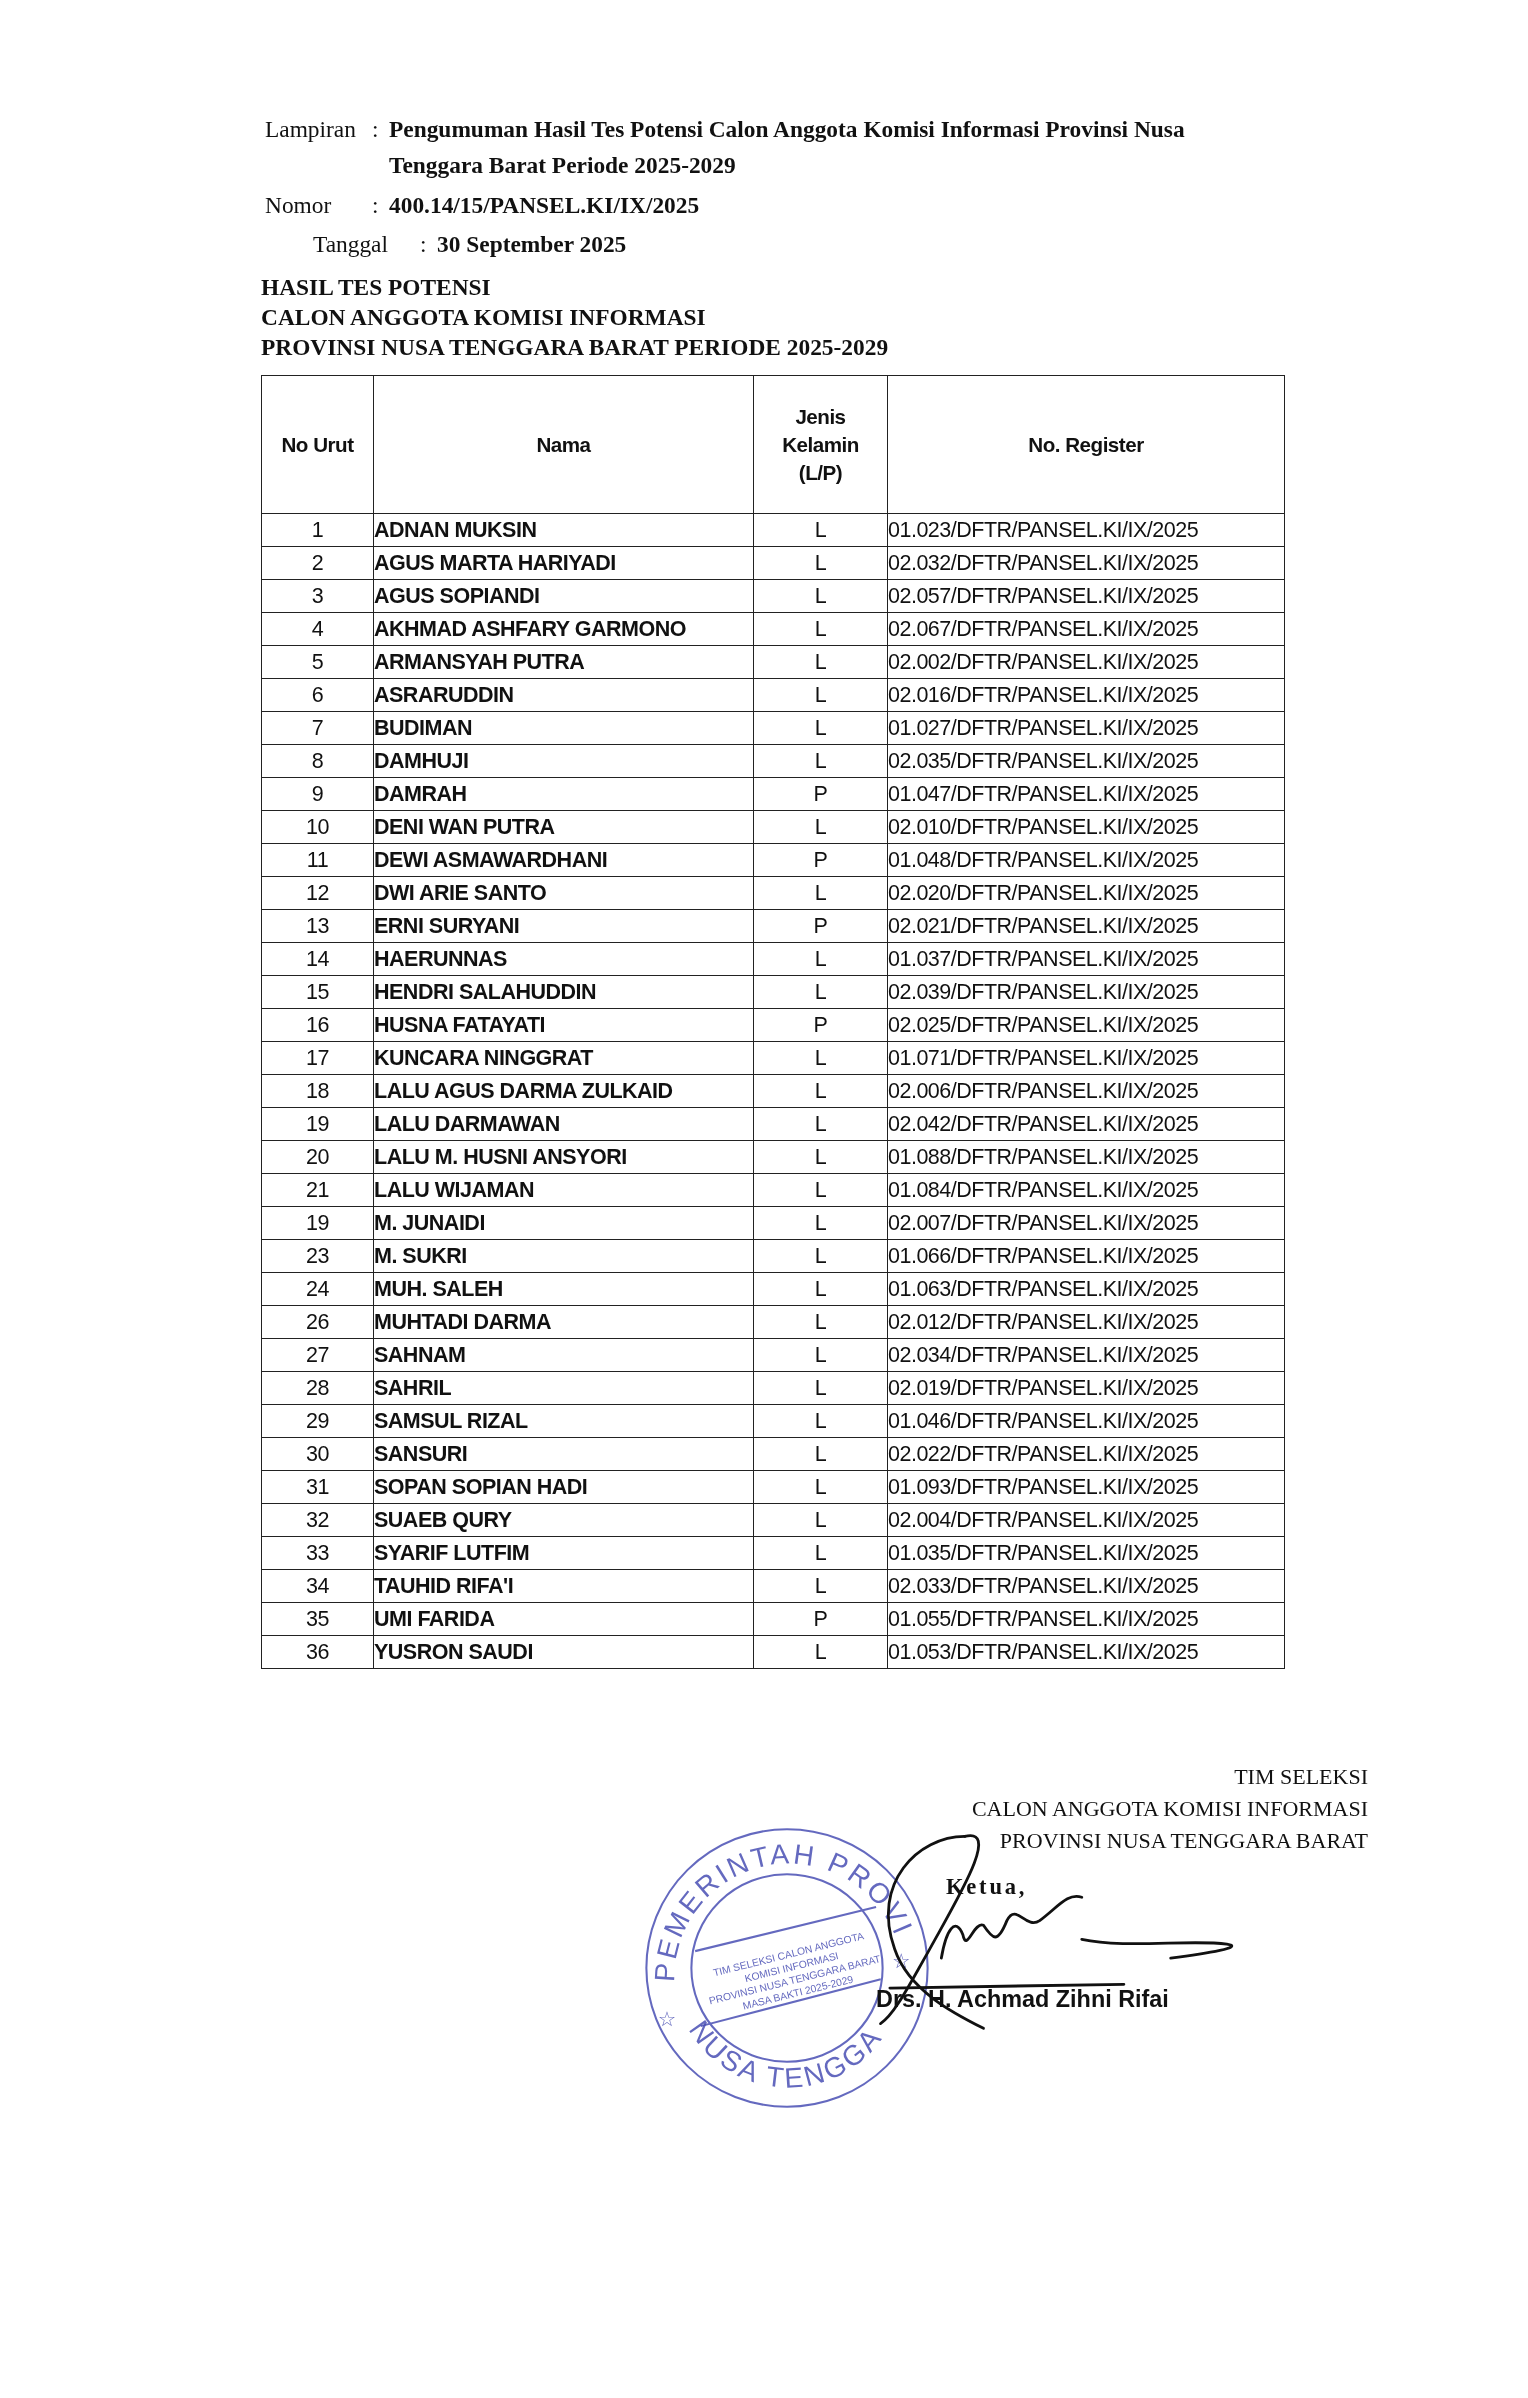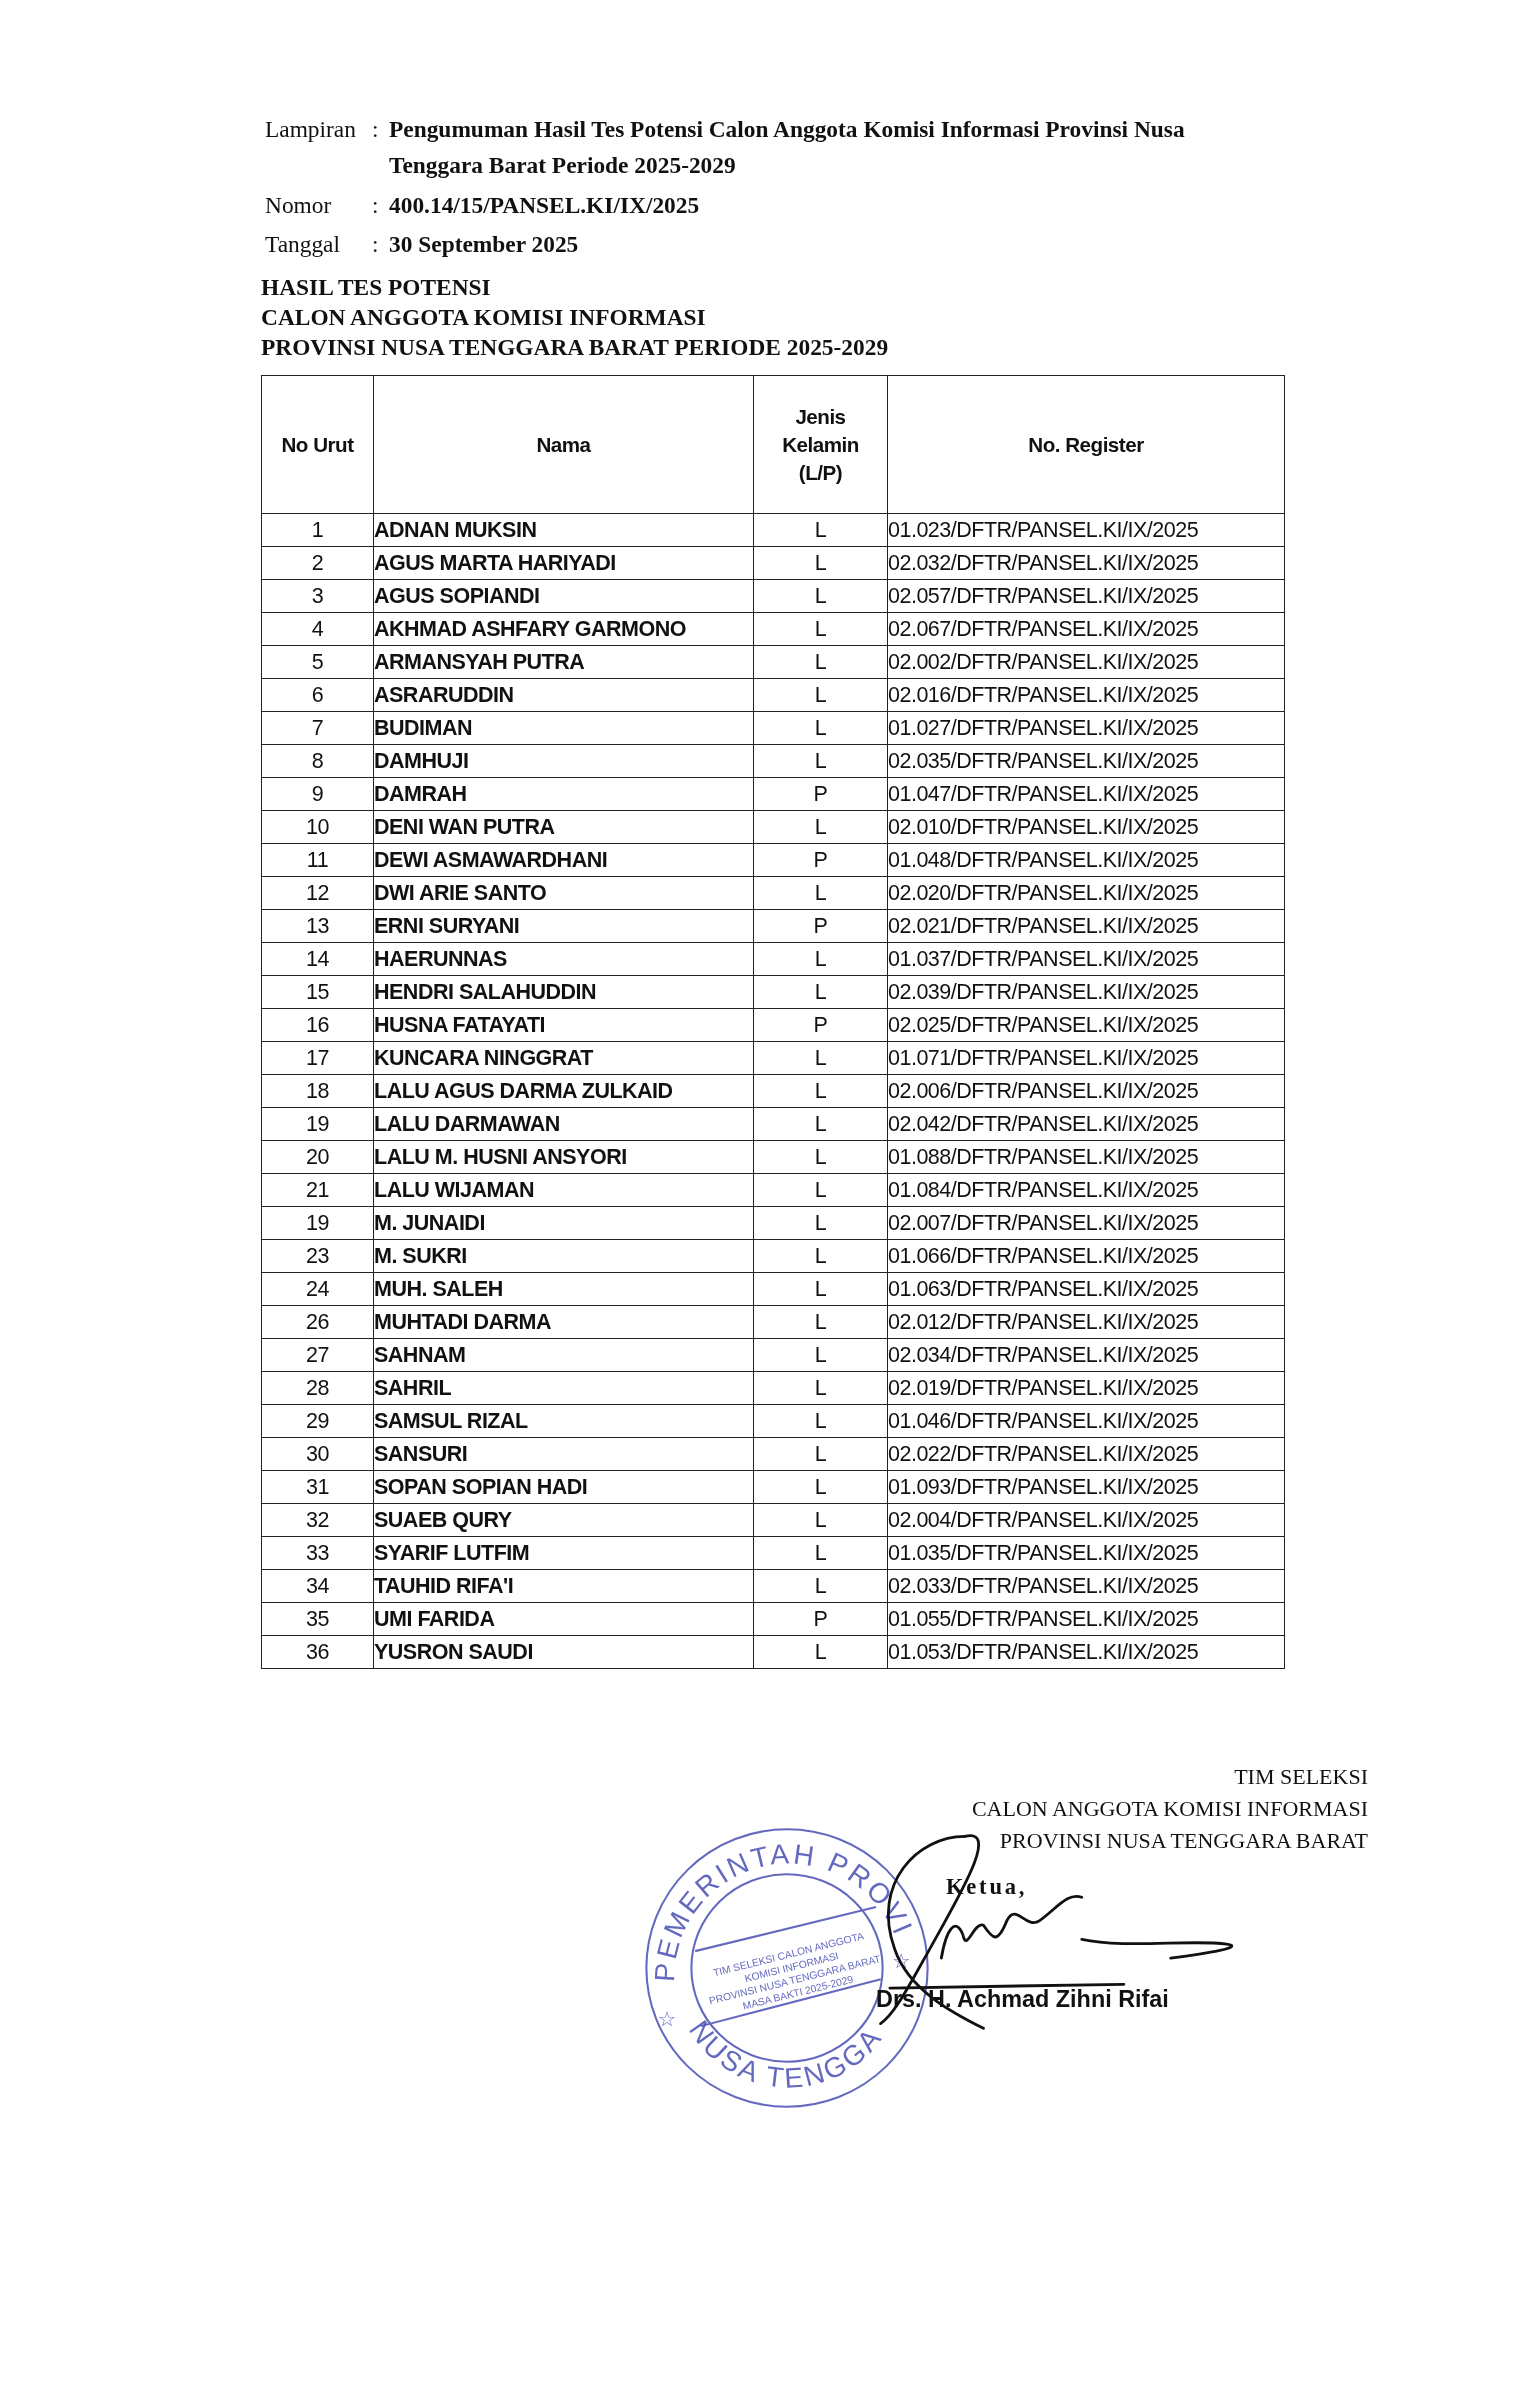--- a/index.html
+++ b/index.html
@@ -40,21 +40,21 @@
     <span class="meta-val">
       <span>Pengumuman Hasil Tes Potensi Calon Anggota Komisi Informasi Provinsi Nusa</span><br>
       <span>Tenggara Barat Periode 2025-2029</span>
     </span>
   </div>
   <div class="meta-row" style="margin-top:3.7px;align-items:center;">
     <span class="meta-label">Nomor</span>
     <span class="meta-colon" style="width:17px;margin-left:-13px;">:</span>
     <span class="meta-val">400.14/15/PANSEL.KI/IX/2025</span>
   </div>
-  <div class="meta-row" style="margin-top:3.7px;">
+  <div class="meta-row" style="margin-top:3.7px;margin-left:48px;">
     <span class="meta-label">Tanggal</span>
     <span class="meta-colon" style="width:17px;margin-left:-13px;">:</span>
     <span class="meta-val normal">30 September 2025</span>
   </div>
 </div>
 
 <div class="title serif">
   <div>HASIL TES POTENSI</div>
   <div>CALON ANGGOTA KOMISI INFORMASI</div>
   <div>PROVINSI NUSA TENGGARA BARAT PERIODE 2025-2029</div>

